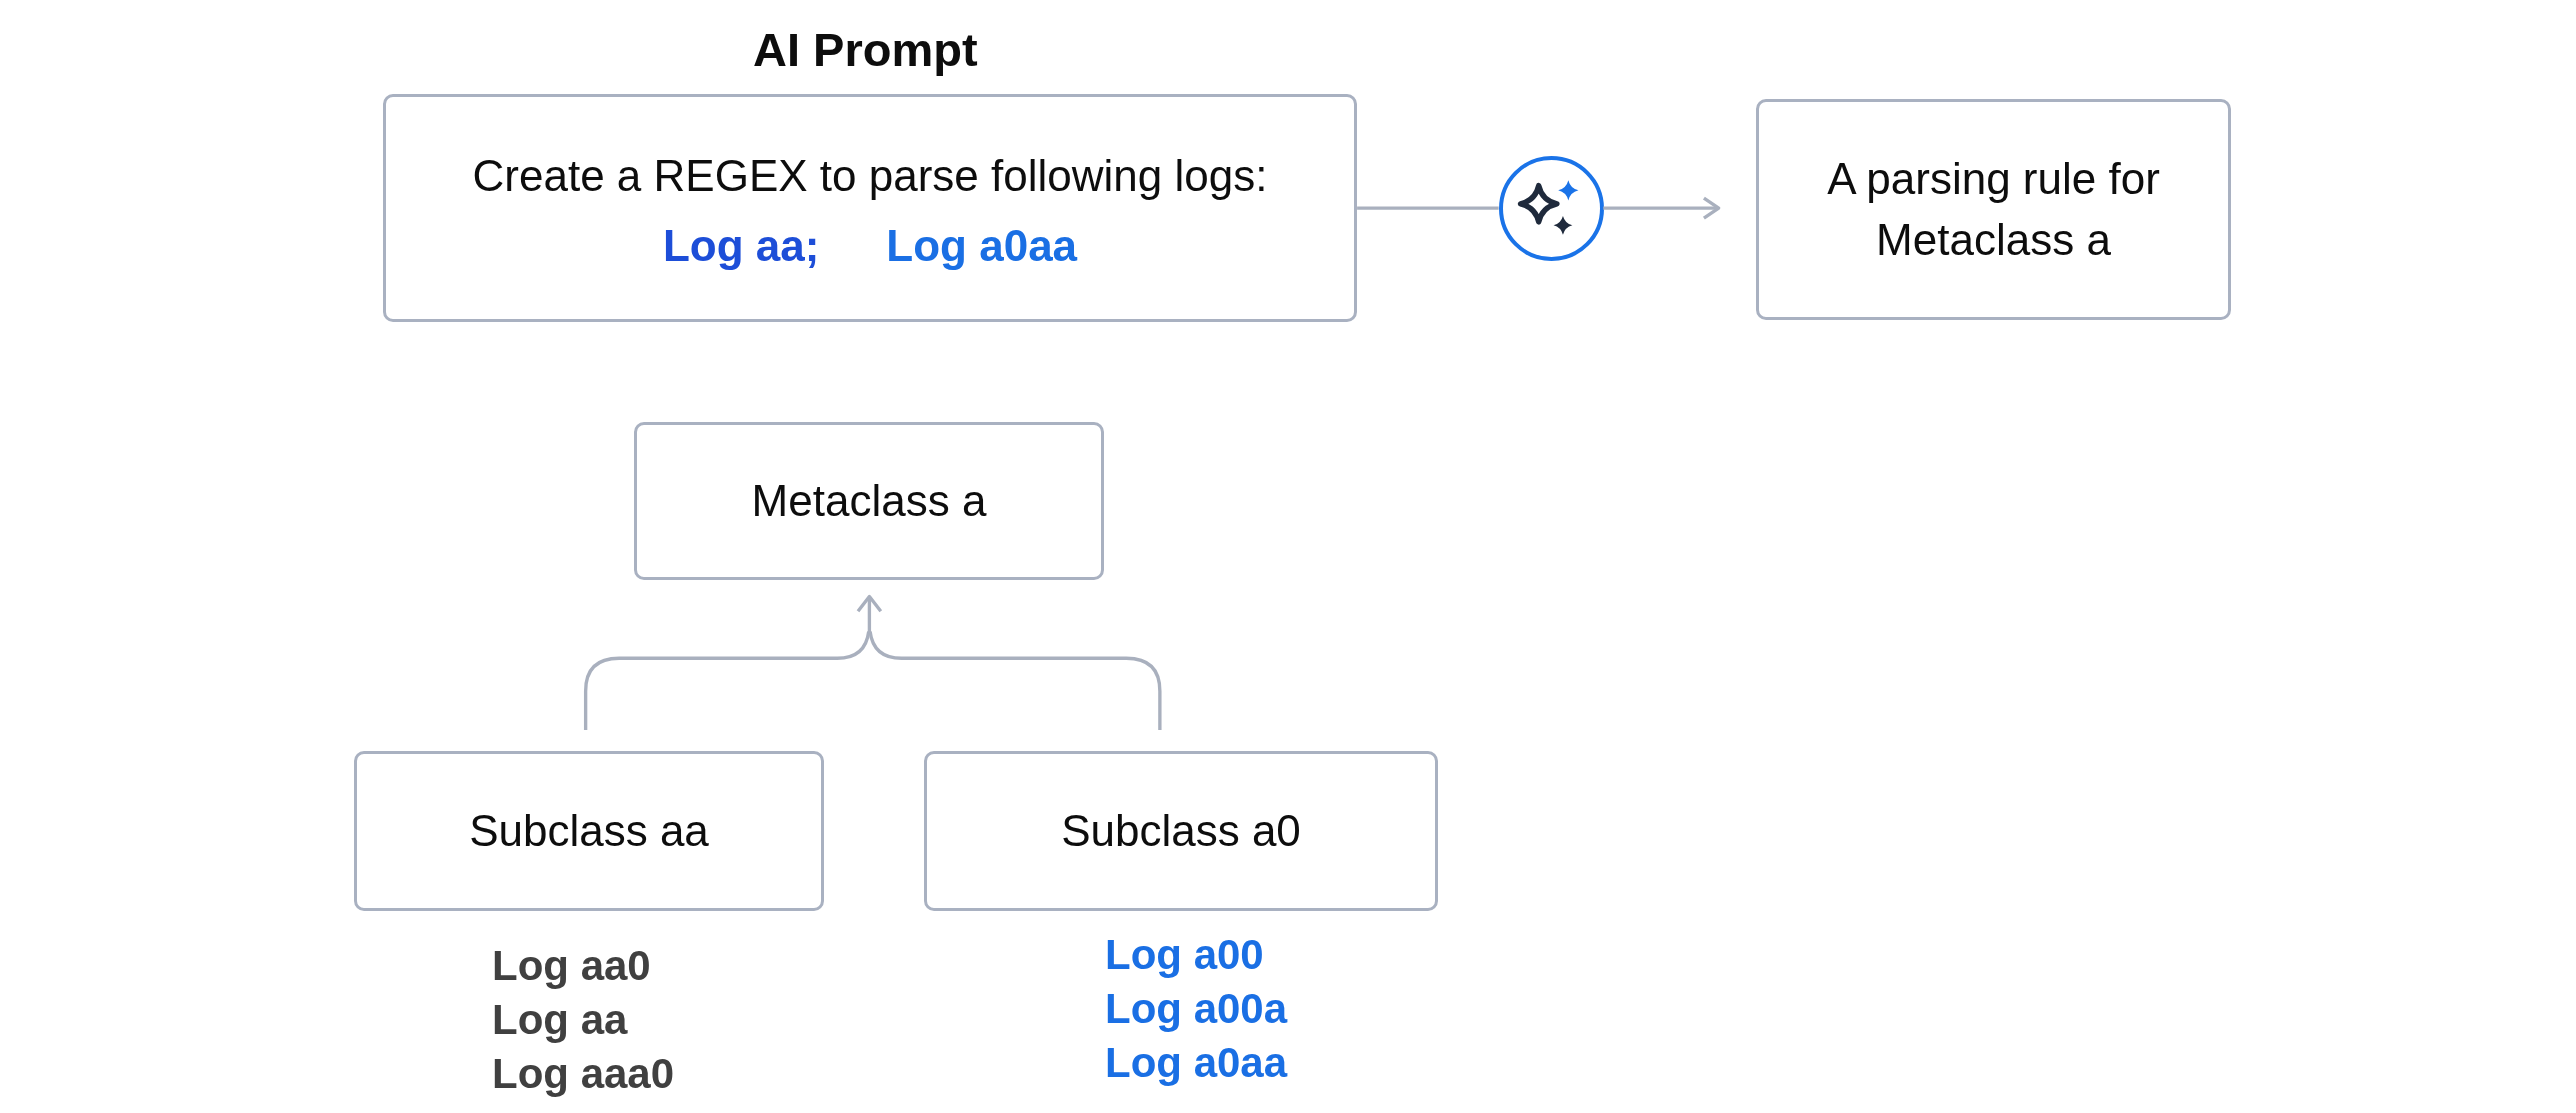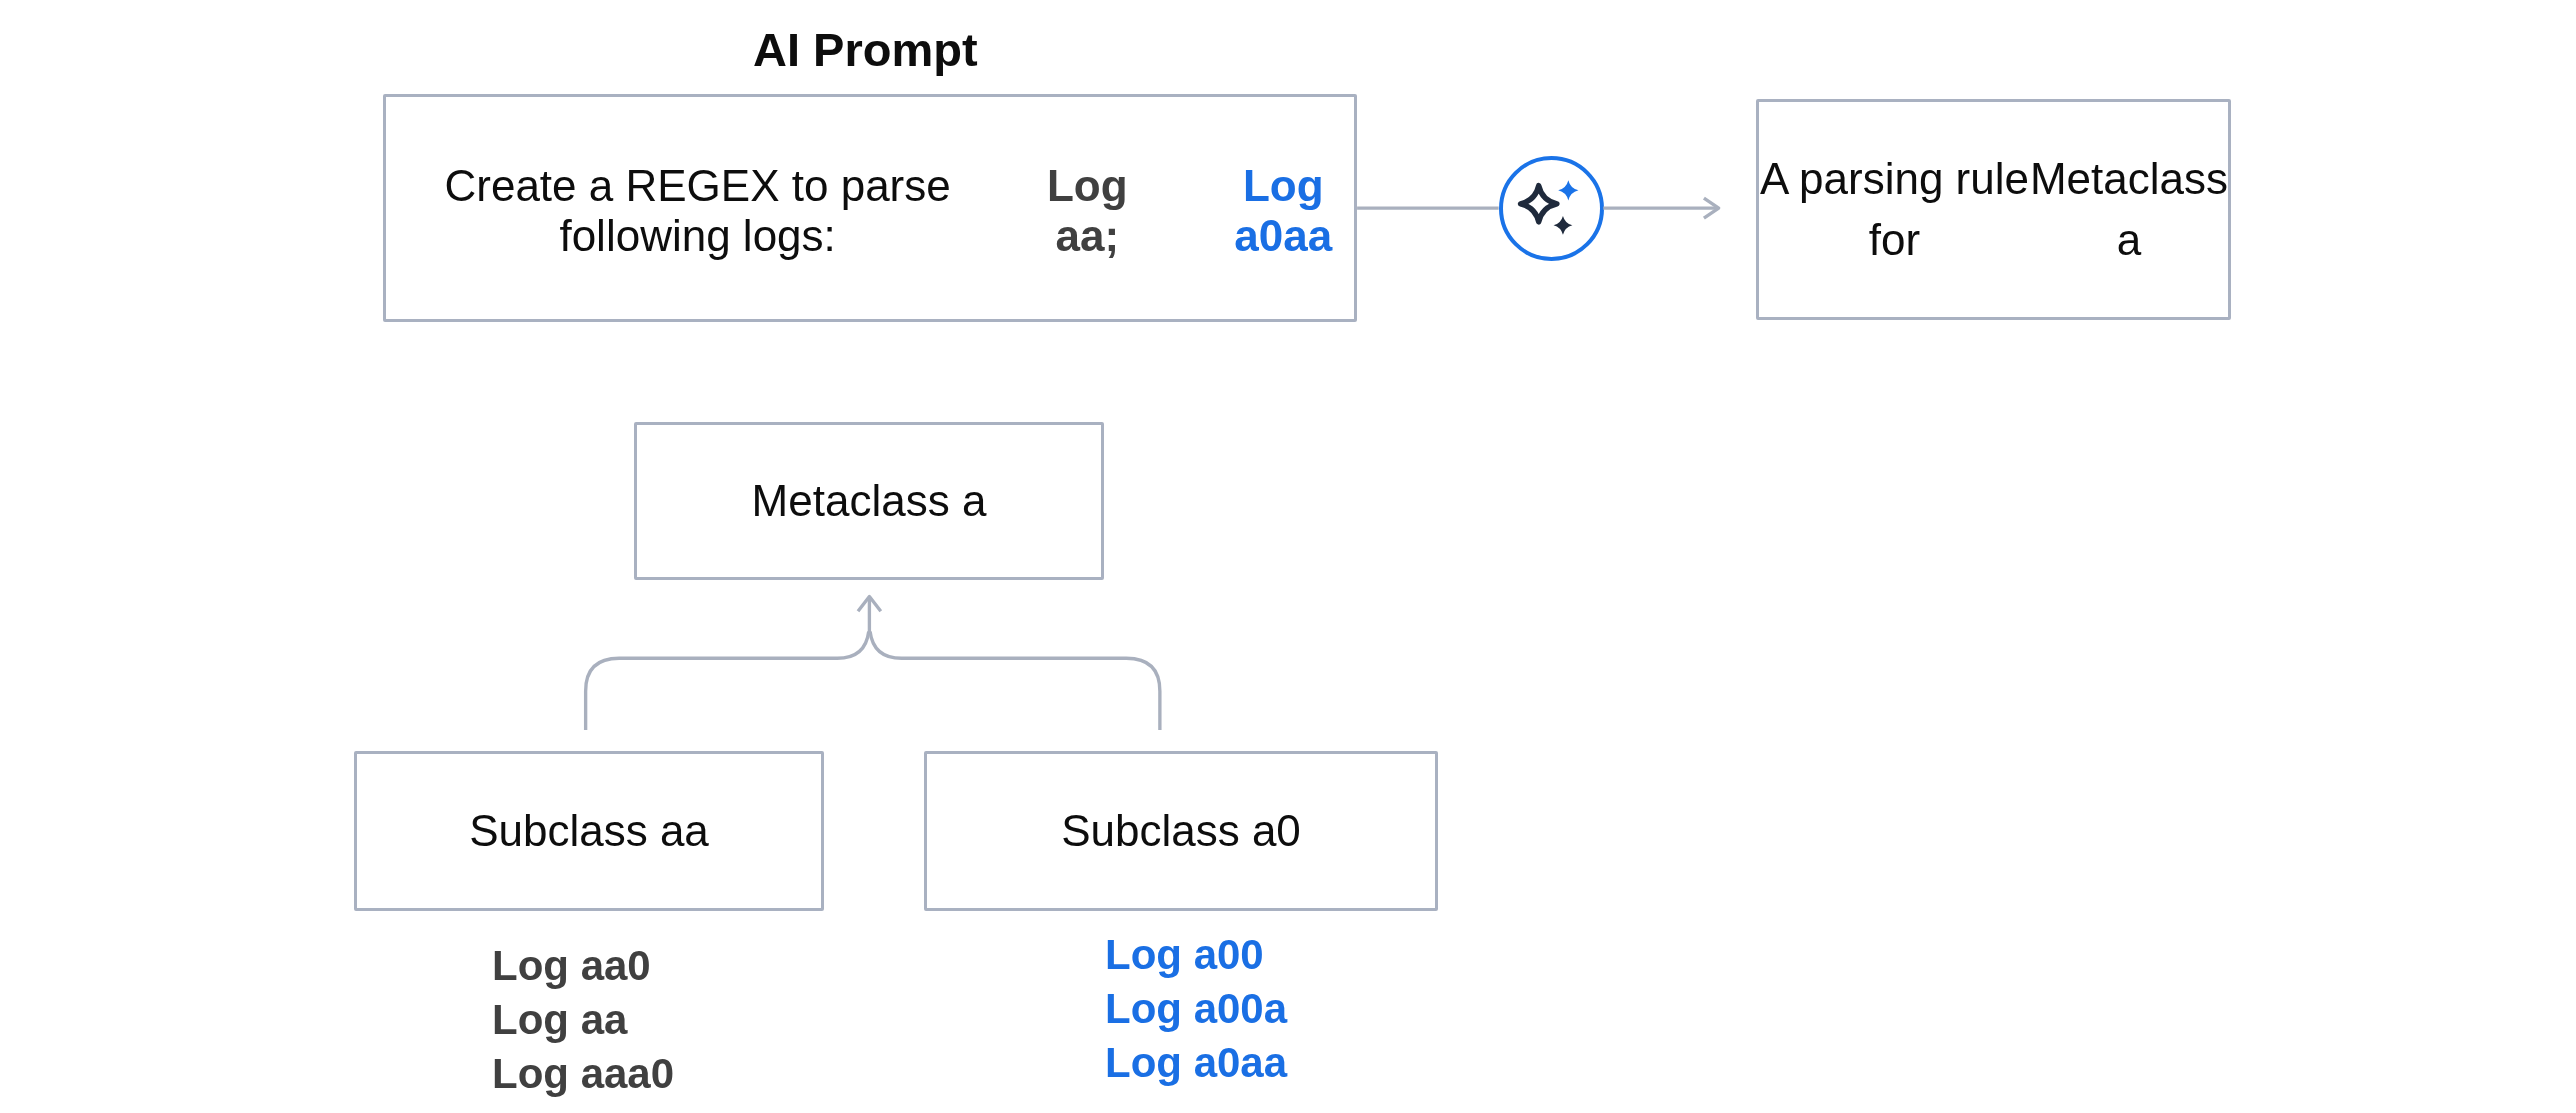--- a/index.html
+++ b/index.html
@@ -5,27 +5,27 @@
   html,body{margin:0;padding:0;background:#fff;}
   .canvas{
     position:relative;width:2576px;height:1114px;background:#ffffff;
     font-family:"Liberation Sans",sans-serif;overflow:hidden;color:#0d0d0d;
   }
   .title{
     position:absolute;left:753px;top:21.5px;font-size:47px;font-weight:700;
     letter-spacing:0;color:#0d0d0d;white-space:nowrap;
   }
   .box{
-    position:absolute;background:#fff;border:3.4px solid #a9b1c1;border-radius:2px;
-    box-sizing:border-box;display:flex;flex-direction:row;align-items:center;
+    position:absolute;background:#fff;border:3.4px solid #a9b1c1;border-radius:10px;
+    box-sizing:border-box;display:flex;flex-direction:column;align-items:center;
     justify-content:center;text-align:center;font-size:44px;color:#0d0d0d;
   }
   .prompt-box{left:383px;top:94px;width:974px;height:228px;gap:20px;padding-top:6.7px;}
   .prompt-line2{display:flex;gap:67px;font-weight:700;}
-  .red{color:#404040;}
+  .red{color:#1d4ed8;}
   .blue{color:#1a6fe4;}
   .result-box{left:1756px;top:99px;width:475px;height:221px;line-height:1.38;}
   .metaclass-box{left:634px;top:422px;width:470px;height:158px;}
   .subclass-aa{left:354px;top:751px;width:470px;height:160px;text-align:center;}
   .subclass-a0{left:924px;top:751px;width:514px;height:160px;}
   .logs{position:absolute;font-size:42px;font-weight:700;line-height:54px;white-space:nowrap;}
   .red-logs{left:492px;top:928px;color:#404040;margin-top:11px;}
   .blue-logs{left:1057px;top:928px;color:#1a6fe4;margin-left:48px;}
   .ai-badge{
     position:absolute;left:1499px;top:156px;width:105px;height:105px;

